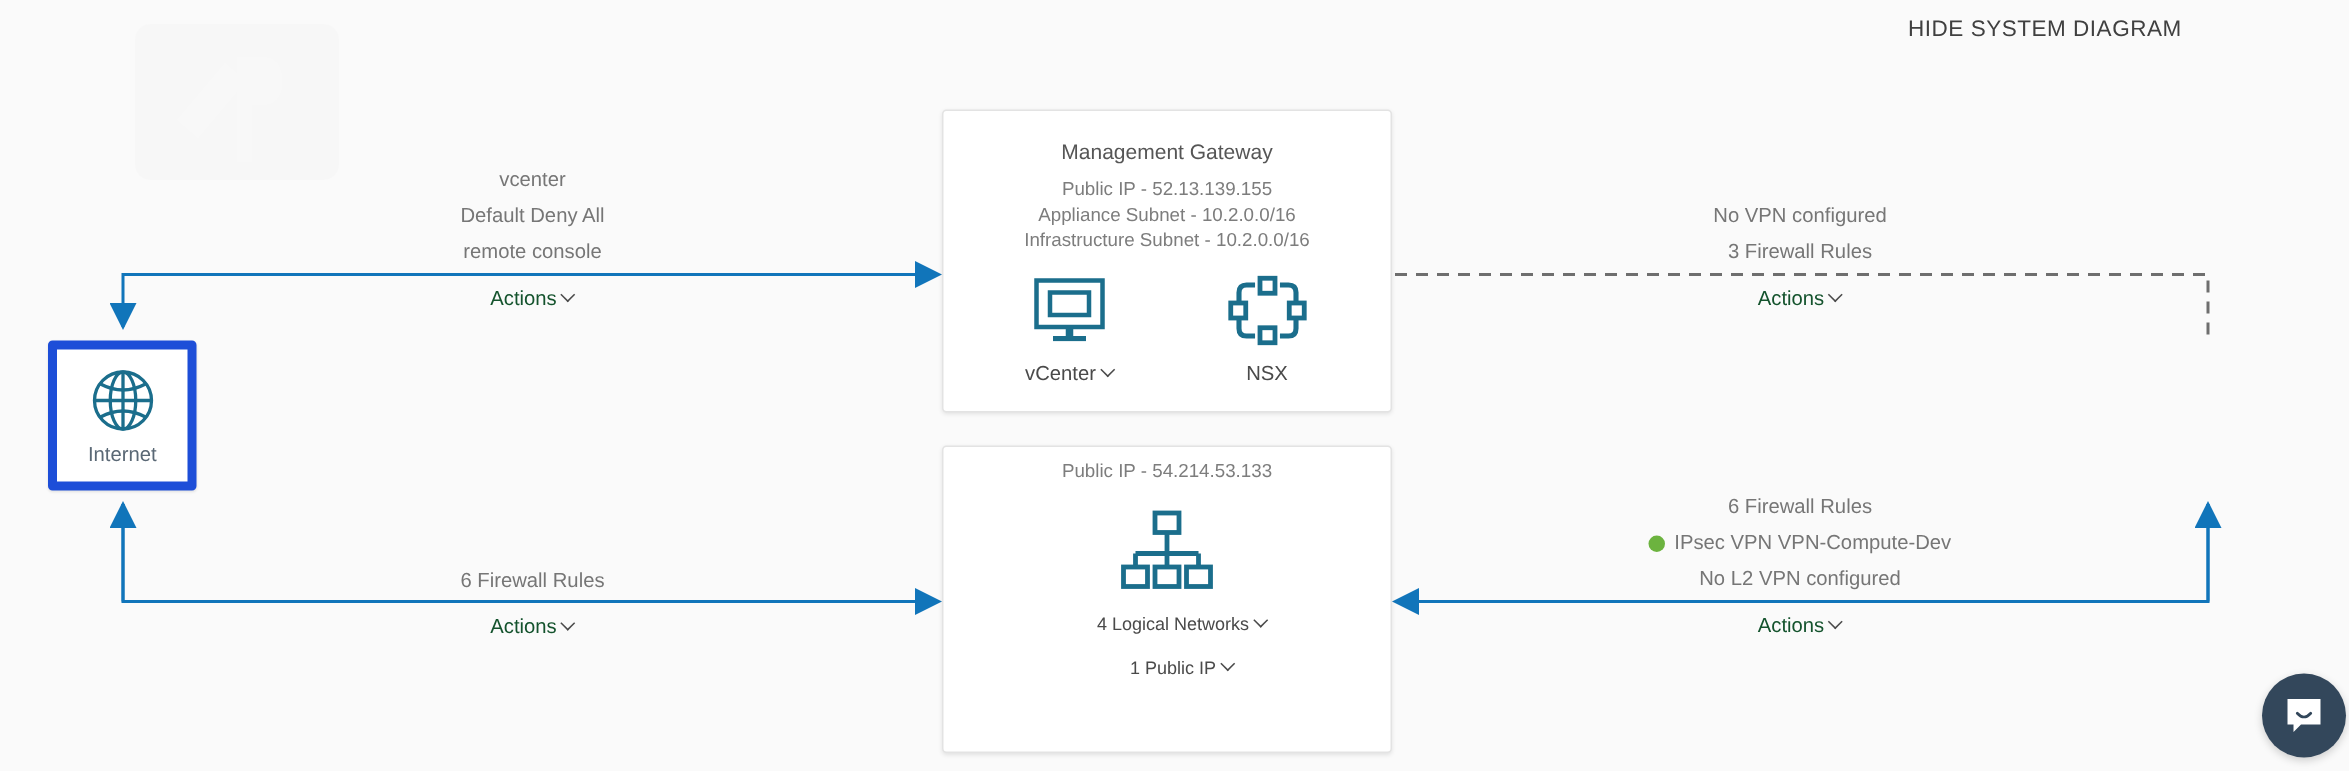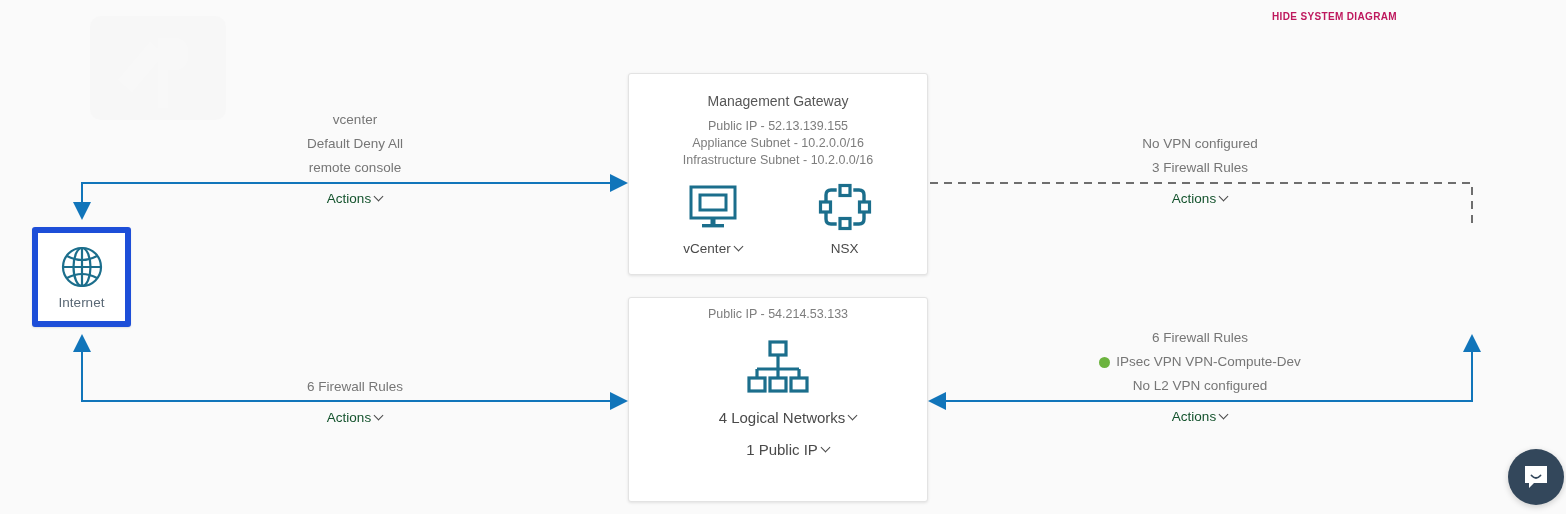--- a/index.html
+++ b/index.html
@@ -29,24 +29,24 @@
     width: 140px;
     height: 108px;
     opacity: 0.5;
   }
 
   
   .hide-link {
     position: absolute;
     left: 1272px;
     top: 11px;
-    font-size: 10px;
+    font-size: 15px;
     letter-spacing: 0.35px;
-    font-weight: 700;
-    color: #be185d;
+    font-weight: 400;
+    color: #404040;
     cursor: pointer;
     white-space: nowrap;
   }
 
   
   .node {
     position: absolute;
     width: 99px;
     height: 100px;
     background: #ffffff;
@@ -110,21 +110,21 @@
     color: #4a4a4a;
     display: flex;
     align-items: center;
     gap: 4px;
     white-space: nowrap;
   }
 
   .cgw-icon-wrap { margin-top: 16px; display:flex; justify-content:center; }
   .cgw-icon-wrap .glyph { width: 62px; height: 56px; }
   .cgw-link {
-    font-size: 15px;
+    font-size: 12px;
     color: #4a4a4a;
     margin-top: 14px;
     display: flex;
     align-items: center;
     justify-content: center;
     gap: 4px;
     white-space: nowrap;
     padding-left: 20px;
   }
   .cgw-link.second { margin-top: 15px; }

